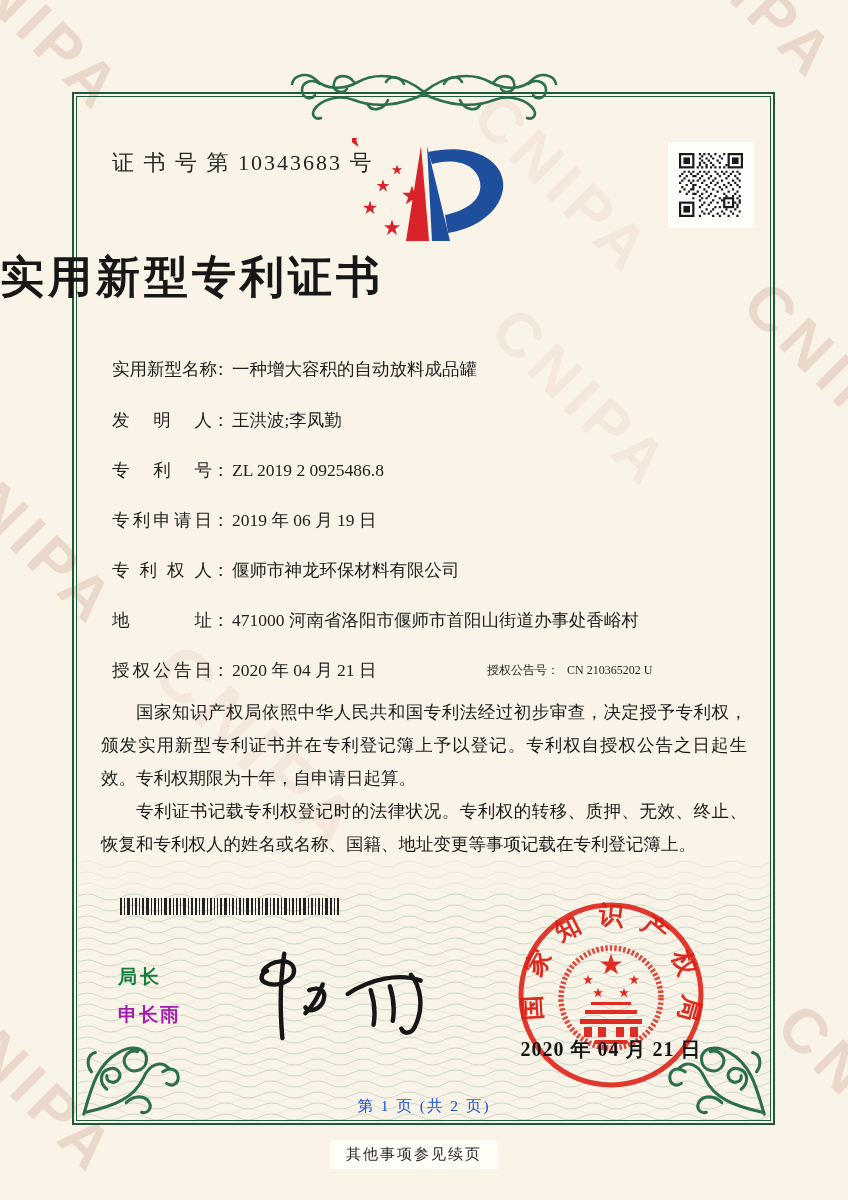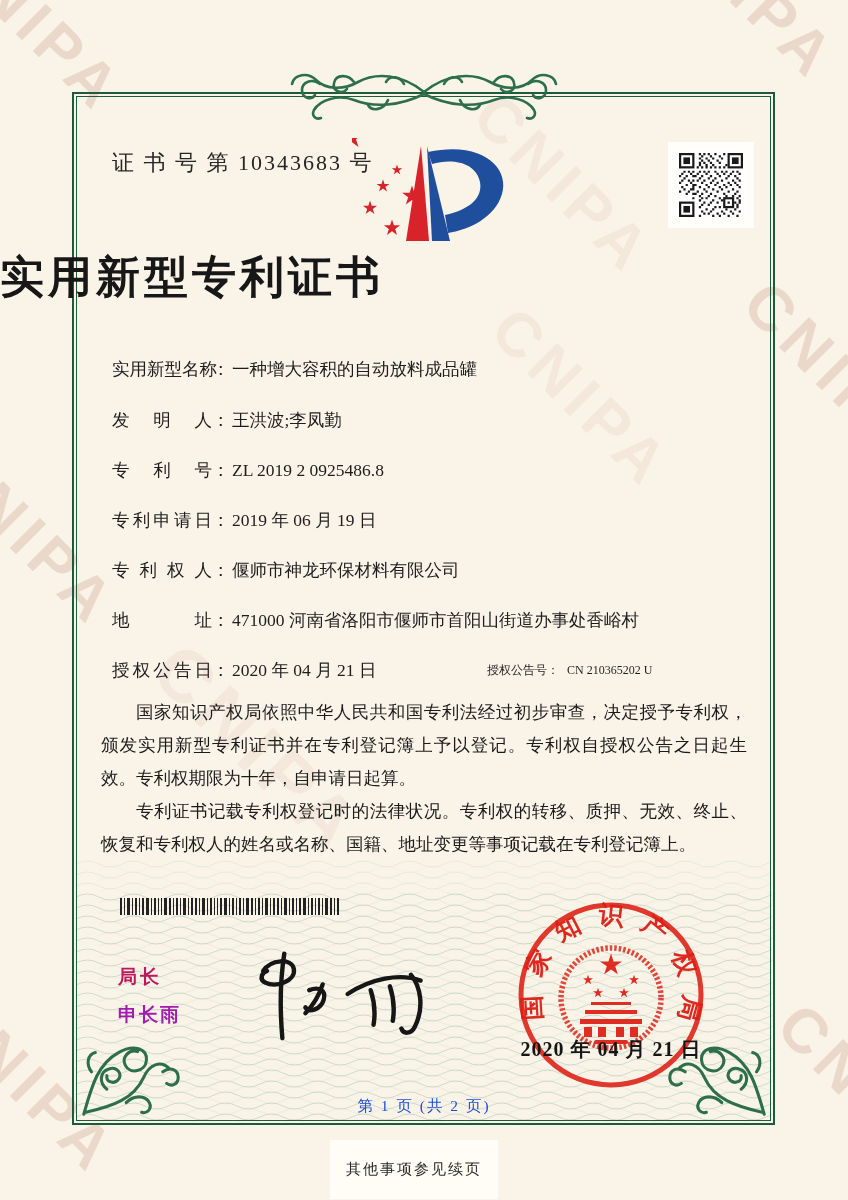--- a/index.html
+++ b/index.html
@@ -38,29 +38,29 @@
   .row{position:absolute;left:112px;font-size:17.5px;line-height:24px;white-space:nowrap;color:#1d1d1d;}
   .row .lbl{display:inline-block;width:100px;text-align:justify;text-align-last:justify;}
   .row .colon{display:inline-block;width:20px;}
   .r0{top:357px}.r1{top:408px}.r2{top:458px}.r3{top:508px}.r4{top:558px}.r5{top:608px}.r6{top:658px}
   .row-grant{position:absolute;left:455px;top:658px;font-size:12px;line-height:24px;white-space:nowrap;margin-left:32px;}
   .row-grant .colon{display:inline-block;width:20px;}
   .body-text{position:absolute;left:101px;top:696px;width:646px;font-size:17.5px;line-height:33px;
              text-align:justify;color:#1b1b1b;}
   .body-text p{margin:0;text-indent:2em;}
   .barcode{position:absolute;left:120px;top:898px;}
-  .sig-title{position:absolute;left:118px;top:964px;font-size:19px;font-weight:600;letter-spacing:3px;color:#be185d;}
+  .sig-title{position:absolute;left:118px;top:964px;font-size:19px;font-weight:600;letter-spacing:3px;color:#15803d;}
   .sig-name{position:absolute;left:118px;top:1002px;font-size:19px;font-weight:600;letter-spacing:2px;color:#a21caf;}
   .sig-script{position:absolute;left:246px;top:946px;}
   .seal{position:absolute;left:514px;top:898px;width:194px;height:194px;}
   .seal-date{position:absolute;left:514px;top:1036px;width:194px;text-align:center;
              font-size:20px;font-weight:600;letter-spacing:1px;color:#151515;z-index:4;}
   .page-num{position:absolute;left:0;top:1096px;width:100%;text-align:center;font-size:15.5px;
             letter-spacing:2px;color:#1d4ed8;z-index:3;}
-  .note{position:absolute;left:330px;top:1140px;background:#fffdf6;padding:20px 16px;
+  .note{position:absolute;left:330px;top:1140px;background:#fffdf6;padding:5px 16px;
         font-size:15px;letter-spacing:2px;color:#2a2a2a;z-index:3;}
 </style>
 </head>
 <body>
 
 <div class="page">
 
   <span class="wm strong wm1">CNIPA</span>
   <span class="wm strong wm2">CNIPA</span>
   <span class="wm soft wm3">CNIPA</span>

